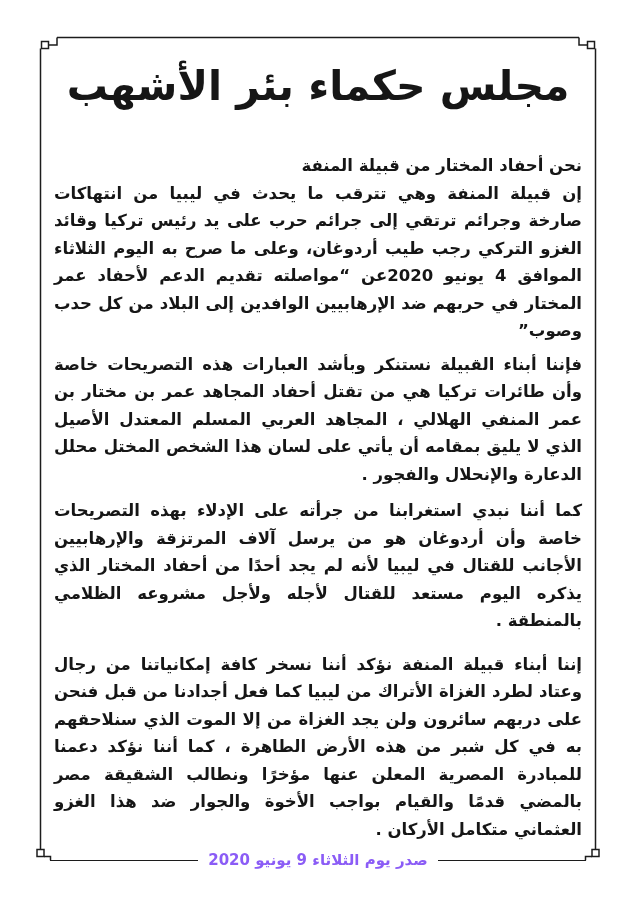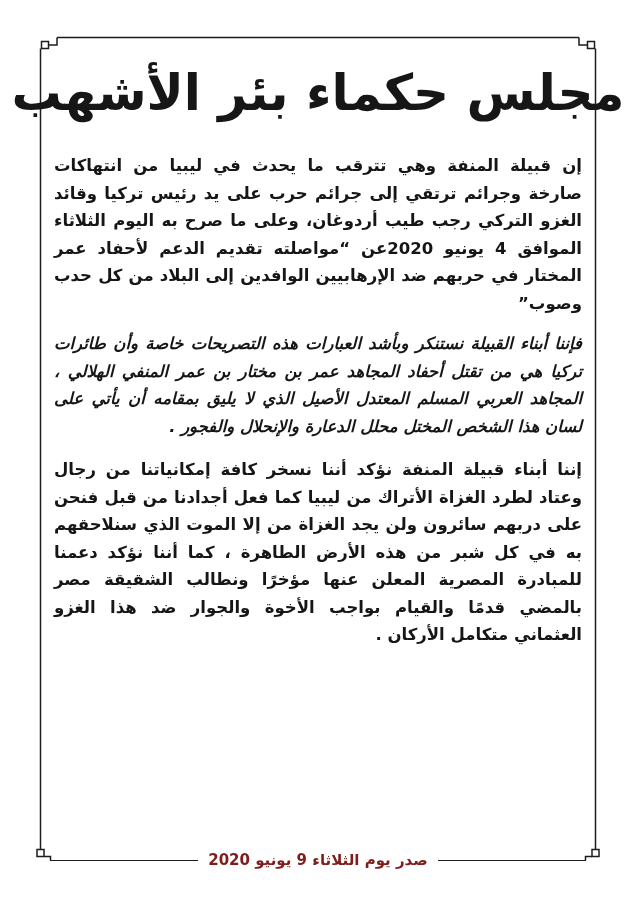--- a/index.html
+++ b/index.html
@@ -8,38 +8,38 @@
     width:636px;height:900px;
     background:#ffffff;
     color:#161616;
     font-family:"DejaVu Sans", sans-serif;
     overflow:hidden;
   }
   .border-svg{position:absolute;left:0;top:0;width:636px;height:900px;pointer-events:none;}
   .title{
     position:absolute;top:56px;left:0;right:0;
     direction:rtl;text-align:center;
-    font-size:50px;font-weight:bold;line-height:1.5;
+    font-size:41px;font-weight:bold;line-height:1.5;
     letter-spacing:0px;
   }
   .content{
     position:absolute;top:152px;left:54px;right:54px;
     direction:rtl;
     text-align:justify;text-justify:inter-word;
     font-size:16.5px;font-weight:bold;line-height:27.5px;
   }
   .p{margin:0;}
-  .gap-sm{margin-top:13px;font-style:italic;}
+  .gap-sm{margin-top:6px;}
   .gap-xs{margin-top:9px;}
   .gap-lg{margin-top:16px;}
   .footer{
     position:absolute;left:50px;right:50px;top:849px;height:22px;
     display:flex;align-items:center;
     direction:rtl;
-    font-size:15px;font-weight:bold;color:#7f1d1d;
+    font-size:15px;font-weight:bold;color:#8b5cf6;
   }
   .footer .rule{flex:1;height:0;border-top:1.6px solid #1c1c1c;}
   .footer .date{padding:0 10px;white-space:nowrap;}
 </style>
 </head>
 <body>
 
 <div class="page">
 
   <svg class="border-svg" width="636" height="900" viewBox="0 0 636 900" aria-hidden="true">
@@ -60,22 +60,24 @@
       <path d="M44 856.5 H50.5 V860.2"></path>
 
       <rect x="592" y="849.5" width="7" height="7"></rect>
       <path d="M592 856.5 H585.5 V860.2"></path>
     </g>
   </svg>
 
   <div class="title">مجلس حكماء بئر الأشهب</div>
 
   <div class="content">
+    <p class="p">نحن أحفاد المختار من قبيلة المنفة</p>
     <p class="p">إن قبيلة المنفة وهي تترقب ما يحدث في ليبيا من انتهاكات صارخة وجرائم ترتقي إلى جرائم حرب على يد رئيس تركيا وقائد الغزو التركي رجب طيب أردوغان، وعلى ما صرح به اليوم الثلاثاء الموافق 4 يونيو 2020عن “مواصلته تقديم الدعم لأحفاد عمر المختار في حربهم ضد الإرهابيين الوافدين إلى البلاد من كل حدب وصوب”</p>
     <p class="p gap-sm">فإننا أبناء القبيلة نستنكر وبأشد العبارات هذه التصريحات خاصة وأن طائرات تركيا هي من تقتل أحفاد المجاهد عمر بن مختار بن عمر المنفي الهلالي ، المجاهد العربي المسلم المعتدل الأصيل الذي لا يليق بمقامه أن يأتي على لسان هذا الشخص المختل محلل الدعارة والإنحلال والفجور .</p>
+    <p class="p gap-xs">كما أننا نبدي استغرابنا من جرأته على الإدلاء بهذه التصريحات خاصة وأن أردوغان هو من يرسل آلاف المرتزقة والإرهابيين الأجانب للقتال في ليبيا لأنه لم يجد أحدًا من أحفاد المختار الذي يذكره اليوم مستعد للقتال لأجله ولأجل مشروعه الظلامي بالمنطقة .</p>
     <p class="p gap-lg">إننا أبناء قبيلة المنفة نؤكد أننا نسخر كافة إمكانياتنا من رجال وعتاد لطرد الغزاة الأتراك من ليبيا كما فعل أجدادنا من قبل فنحن على دربهم سائرون ولن يجد الغزاة من إلا الموت الذي سنلاحقهم به في كل شبر من هذه الأرض الطاهرة ، كما أننا نؤكد دعمنا للمبادرة المصرية المعلن عنها مؤخرًا ونطالب الشقيقة مصر بالمضي قدمًا والقيام بواجب الأخوة والجوار ضد هذا الغزو العثماني متكامل الأركان .</p>
 
   </div>
 
   <div class="footer">
     <div class="rule"></div>
     <div class="date">صدر يوم الثلاثاء 9 يونيو 2020</div>
     <div class="rule"></div>
   </div>
 

